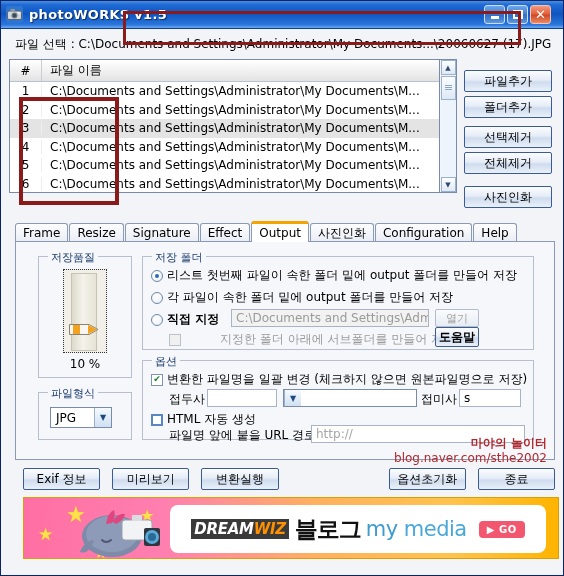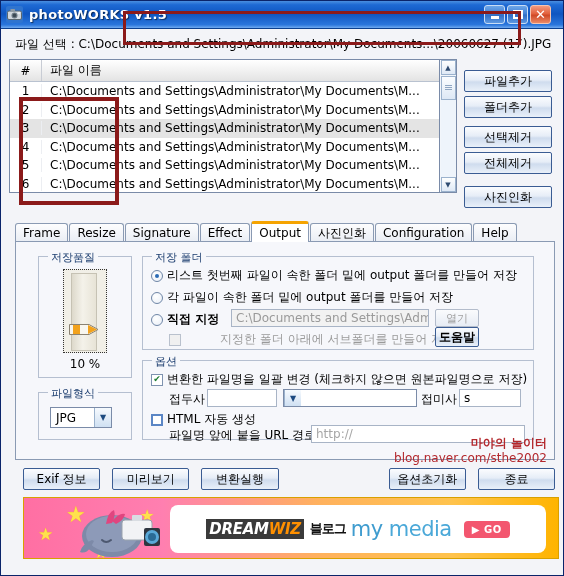--- a/index.html
+++ b/index.html
@@ -209,21 +209,21 @@
   }
   .banner-white{
     position:absolute;left:146px;top:7px;width:376px;height:48px;background:#fff;border-radius:8px;
     display:flex;align-items:center;justify-content:center;
   }
   .dw{
     display:inline-block;background:#3a3a3a;color:#fff;font-weight:bold;font-style:italic;
     font-size:15px;padding:1px 3px;letter-spacing:-.3px;
   }
   .dw .wiz{color:#ff9000;}
-  .bl{font-size:13px;font-weight:bold;color:#111;margin-left:6px;letter-spacing:-1px;}
+  .bl{font-size:23px;font-weight:bold;color:#111;margin-left:6px;letter-spacing:-1px;}
   .mym{font-size:21px;color:#4aa8d8;margin-left:5px;letter-spacing:-.5px;}
   .mym b{color:#3f9ccf;font-weight:normal;}
   .gobtn{
     margin-left:12px;background:#f3566f;color:#fff;font-size:10px;font-weight:bold;
     border-radius:4px;padding:3px 8px;letter-spacing:.5px;
   }
   .star{position:absolute;color:#ffe14d;font-size:20px;text-shadow:0 0 1px #e8b400;}
   
   .wm1{
     position:absolute;right:16px;top:434px;font-size:12px;font-weight:bold;color:#b3282d;z-index:8;white-space:nowrap;

